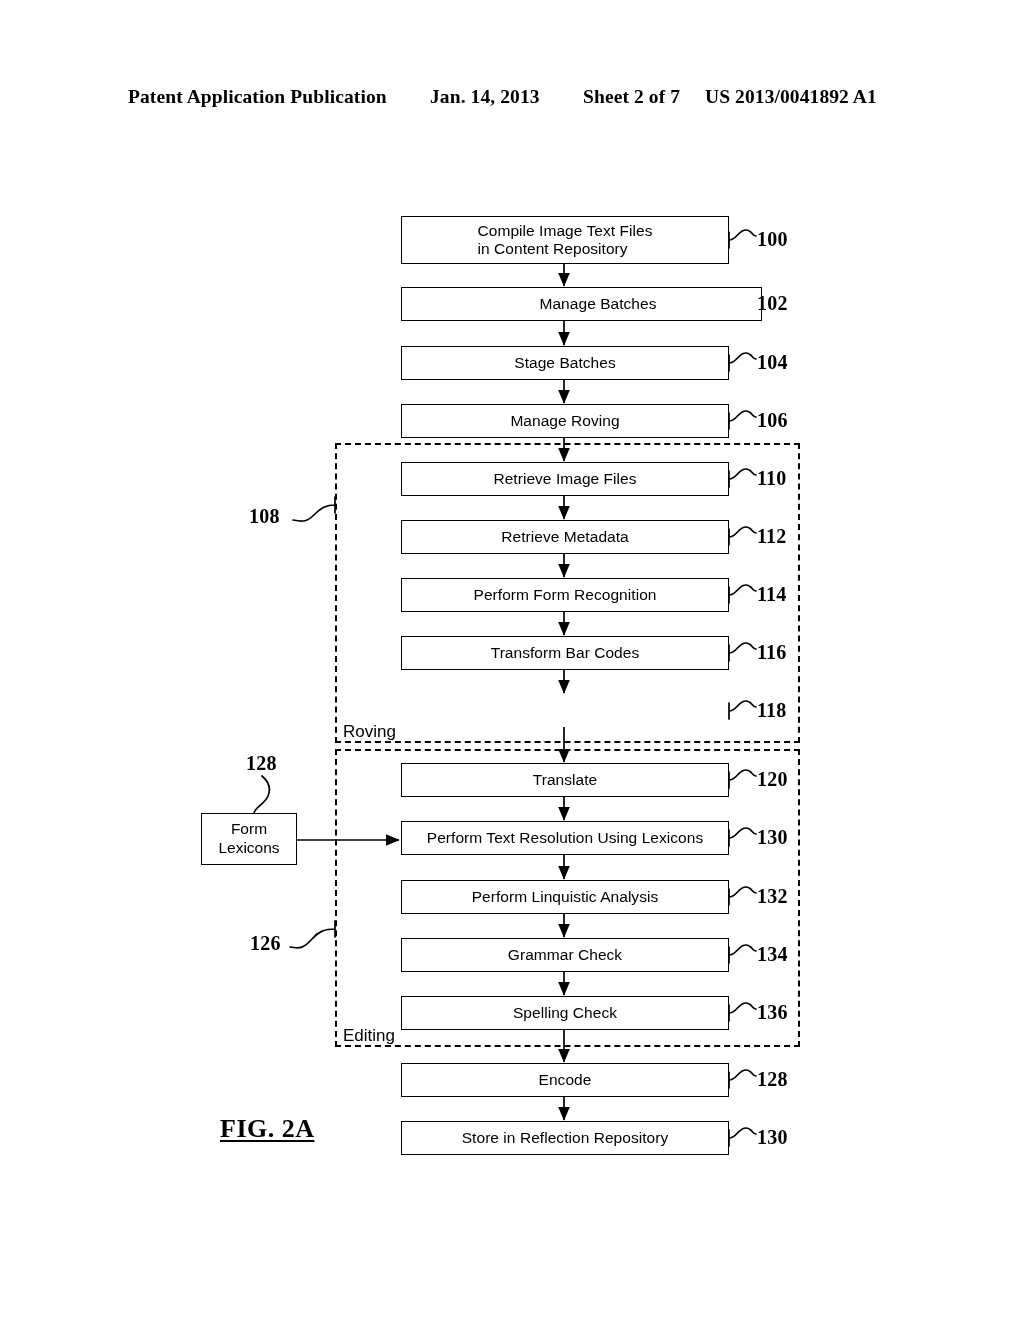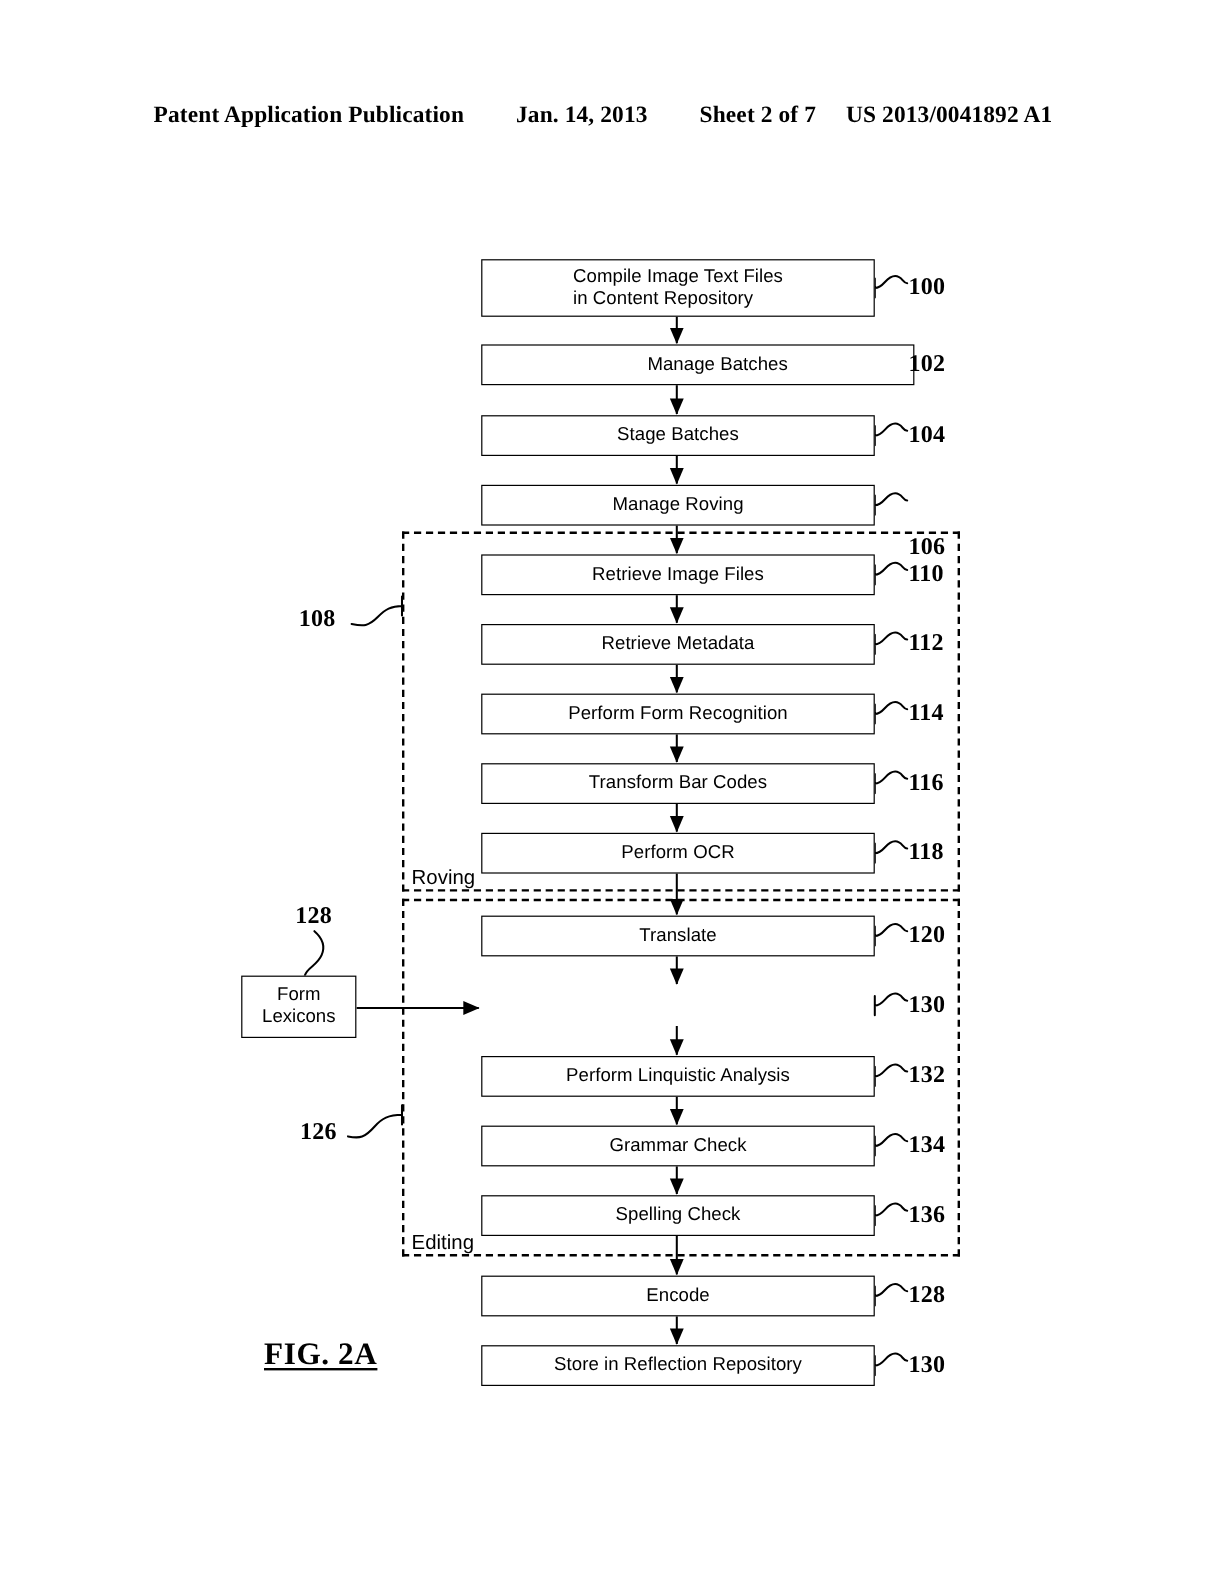--- a/index.html
+++ b/index.html
@@ -234,21 +234,21 @@
   <div class="refnum right" style="top:292px;">102</div>
 
   <div class="pbox" style="top:346px;">
     <span>Stage Batches</span>
   </div>
   <div class="refnum right" style="top:351px;">104</div>
 
   <div class="pbox" style="top:404px;">
     <span>Manage Roving</span>
   </div>
-  <div class="refnum right" style="top:409px;margin-top:36px;">106</div>
+  <div class="refnum right" style="top:409px;">106</div>
 
   <div class="pbox" style="top:462px;">
     <span>Retrieve Image Files</span>
   </div>
   <div class="refnum right" style="top:467px;">110</div>
 
   <div class="pbox" style="top:520px;">
     <span>Retrieve Metadata</span>
   </div>
   <div class="refnum right" style="top:525px;">112</div>
@@ -256,30 +256,30 @@
   <div class="pbox" style="top:578px;">
     <span>Perform Form Recognition</span>
   </div>
   <div class="refnum right" style="top:583px;">114</div>
 
   <div class="pbox" style="top:636px;">
     <span>Transform Bar Codes</span>
   </div>
   <div class="refnum right" style="top:641px;">116</div>
 
-  <div class="pbox" style="top:694px;">
-    <span>Perform OCR</span>
-  </div>
   <div class="refnum right" style="top:699px;">118</div>
 
   <div class="pbox" style="top:763px;">
     <span>Translate</span>
   </div>
   <div class="refnum right" style="top:768px;">120</div>
 
+  <div class="pbox" style="top:821px;">
+    <span>Perform Text Resolution Using Lexicons</span>
+  </div>
   <div class="refnum right" style="top:826px;">130</div>
 
   <div class="pbox" style="top:880px;">
     <span>Perform Linquistic Analysis</span>
   </div>
   <div class="refnum right" style="top:885px;">132</div>
 
   <div class="pbox" style="top:938px;">
     <span>Grammar Check</span>
   </div>

